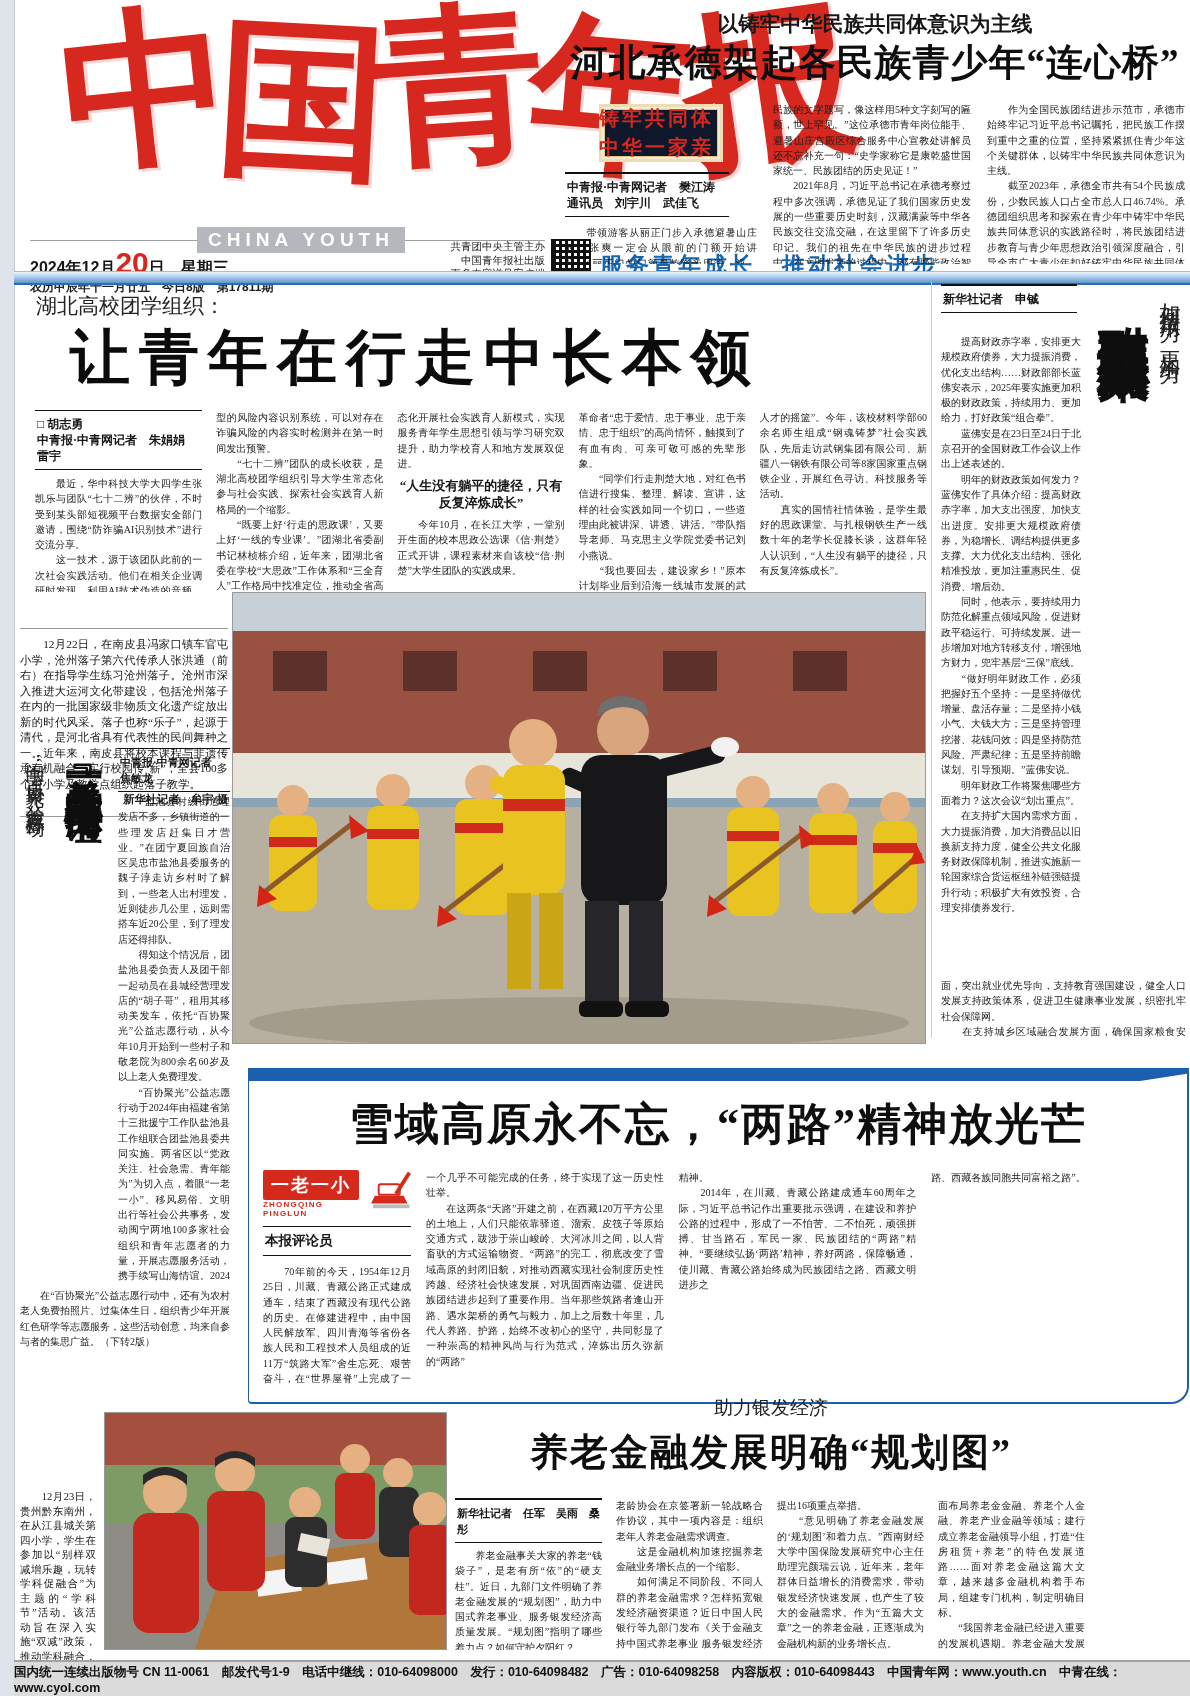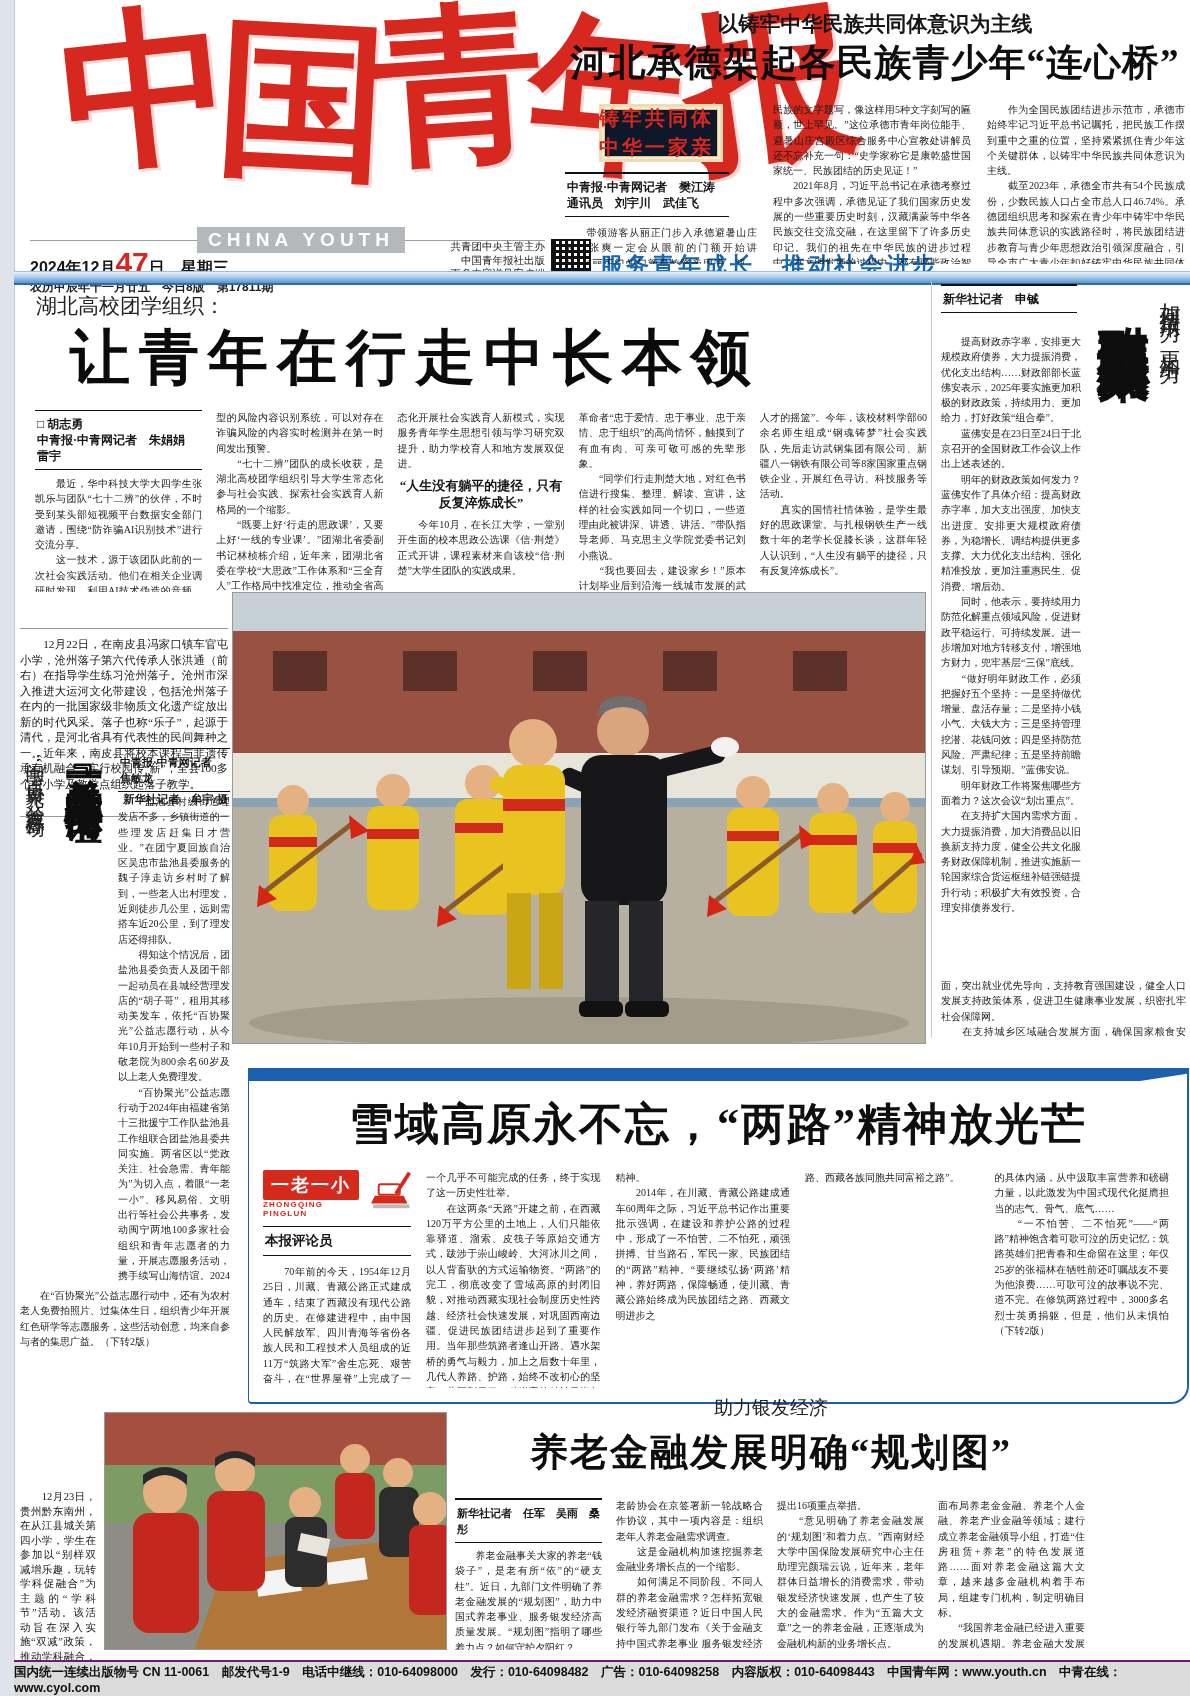--- a/index.html
+++ b/index.html
@@ -53,21 +53,21 @@
     <span style="transform:rotate(-6deg);">中</span>
     <span style="transform:rotate(3deg) translateY(10px);">国</span>
     <span style="transform:rotate(-4deg) translateY(-4px);">青</span>
     <span style="transform:rotate(5deg) translateY(6px);">年</span>
     <span style="transform:rotate(-8deg) translateY(-2px);">报</span>
   </div>
   <div class="abs hairline" style="left:30px;top:240px;width:515px;"></div>
   <div class="abs cyd-band sans" style="left:197px;top:227px;width:208px;height:26px;">CHINA YOUTH DAILY</div>
 
   <div class="abs sans" style="left:30px;top:246px;font-weight:bold;font-size:16px;">
-    <span>2024年12月</span><span class="red" style="font-size:30px;">47</span><span>日　星期三</span>
+    <span>2024年12月</span><span class="red" style="font-size:30px;">20</span><span>日　星期三</span>
   </div>
   <div class="abs sans" style="left:30px;top:279px;font-size:12px;font-weight:bold;color:#222;">农历甲辰年十一月廿五　今日8版　第17811期</div>
 
   <div class="abs sans" style="left:415px;top:240px;width:130px;text-align:right;font-size:10.5px;line-height:13.5px;color:#222;">
     <div>共青团中央主管主办</div>
     <div>中国青年报社出版</div>
     <div>更多内容详见客户端</div>
   </div>
   <div class="abs qr" style="left:551px;top:239px;width:36px;height:36px;"></div>
 
@@ -277,24 +277,20 @@
       <div class="coltext just" style="flex:1;">
           <p class="para">一个几乎不可能完成的任务，终于实现了这一历史性壮举。</p>
           <p class="para">　　在这两条“天路”开建之前，在西藏120万平方公里的土地上，人们只能依靠驿道、溜索、皮筏子等原始交通方式，跋涉于崇山峻岭、大河冰川之间，以人背畜驮的方式运输物资。“两路”的完工，彻底改变了雪域高原的封闭旧貌，对推动西藏实现社会制度历史性跨越、经济社会快速发展，对巩固西南边疆、促进民族团结进步起到了重要作用。当年那些筑路者逢山开路、遇水架桥的勇气与毅力，加上之后数十年里，几代人养路、护路，始终不改初心的坚守，共同彰显了一种崇高的精神风尚与行为范式，淬炼出历久弥新的“两路”</p>
         </div>
       <div class="coltext just" style="flex:1;">
           <p class="para">精神。</p>
           <p class="para">　　2014年，在川藏、青藏公路建成通车60周年之际，习近平总书记作出重要批示强调，在建设和养护公路的过程中，形成了一不怕苦、二不怕死，顽强拼搏、甘当路石，军民一家、民族团结的“两路”精神。“要继续弘扬‘两路’精神，养好两路，保障畅通，使川藏、青藏公路始终成为民族团结之路、西藏文明进步之</p>
         </div>
       <div class="coltext just" style="flex:1;">
           <p class="para">路、西藏各族同胞共同富裕之路”。</p>
-        </div>
-      <div class="coltext just" style="flex:1;">
-          <p class="para">的具体内涵，从中汲取丰富营养和磅礴力量，以此激发为中国式现代化挺膺担当的志气、骨气、底气……</p>
-          <p class="para">　　“一不怕苦、二不怕死”——“两路”精神饱含着可歌可泣的历史记忆：筑路英雄们把青春和生命留在这里；年仅25岁的张福林在牺牲前还叮嘱战友不要为他浪费……可歌可泣的故事说不完、道不完。在修筑两路过程中，3000多名烈士英勇捐躯，但是，他们从未惧怕（下转2版）</p>
         </div>
     </div>
   </div>
 
   <div class="abs" style="left:20px;top:1412px;width:425px;height:236px;">
     <div class="abs photo-caption just" style="left:0;top:78px;width:76px;font-size:10.5px;line-height:14.5px;">
       <span>　　12月23日，贵州黔东南州，在从江县城关第四小学，学生在参加以“别样双减增乐趣，玩转学科促融合”为主题的“学科节”活动。该活动旨在深入实施“双减”政策，推动学科融合，激发学生学习兴趣。</span>
       <div class="credit">视觉中国供图</div>
     </div>
     <div class="abs" style="left:84px;top:0;width:341px;height:236px;border:1px solid #999;overflow:hidden;">
@@ -350,15 +346,15 @@
       </div>
     <div>
       <div class="coltext just">
           <p class="para">面布局养老金金融、养老个人金融、养老产业金融等领域；建行成立养老金融领导小组，打造“住房租赁+养老”的特色发展道路……面对养老金融这篇大文章，越来越多金融机构着手布局，组建专门机构，制定明确目标。</p>
           <p class="para">　　“我国养老金融已经进入重要的发展机遇期。养老金融大发展正当其时，潜力巨大、空间广阔。”平安养老险董事长甘为民说。</p>
         </div>
 
     </div>
   </div>
 
-  <div class="abs sans" style="left:14px;top:1660px;width:1176px;height:34px;background:#dbdbdb;border-top:2px solid #701a75;
+  <div class="abs sans" style="left:14px;top:1660px;width:1176px;height:34px;background:#dbdbdb;border-top:2px solid #a3a3a3;
        display:flex;align-items:center;justify-content:center;font-size:12.5px;font-weight:bold;color:#111;">国内统一连续出版物号 CN 11-0061　邮发代号1-9　电话中继线：010-64098000　发行：010-64098482　广告：010-64098258　内容版权：010-64098443　中国青年网：www.youth.cn　中青在线：www.cyol.com</div>
 </div>
 
 </body></html>

